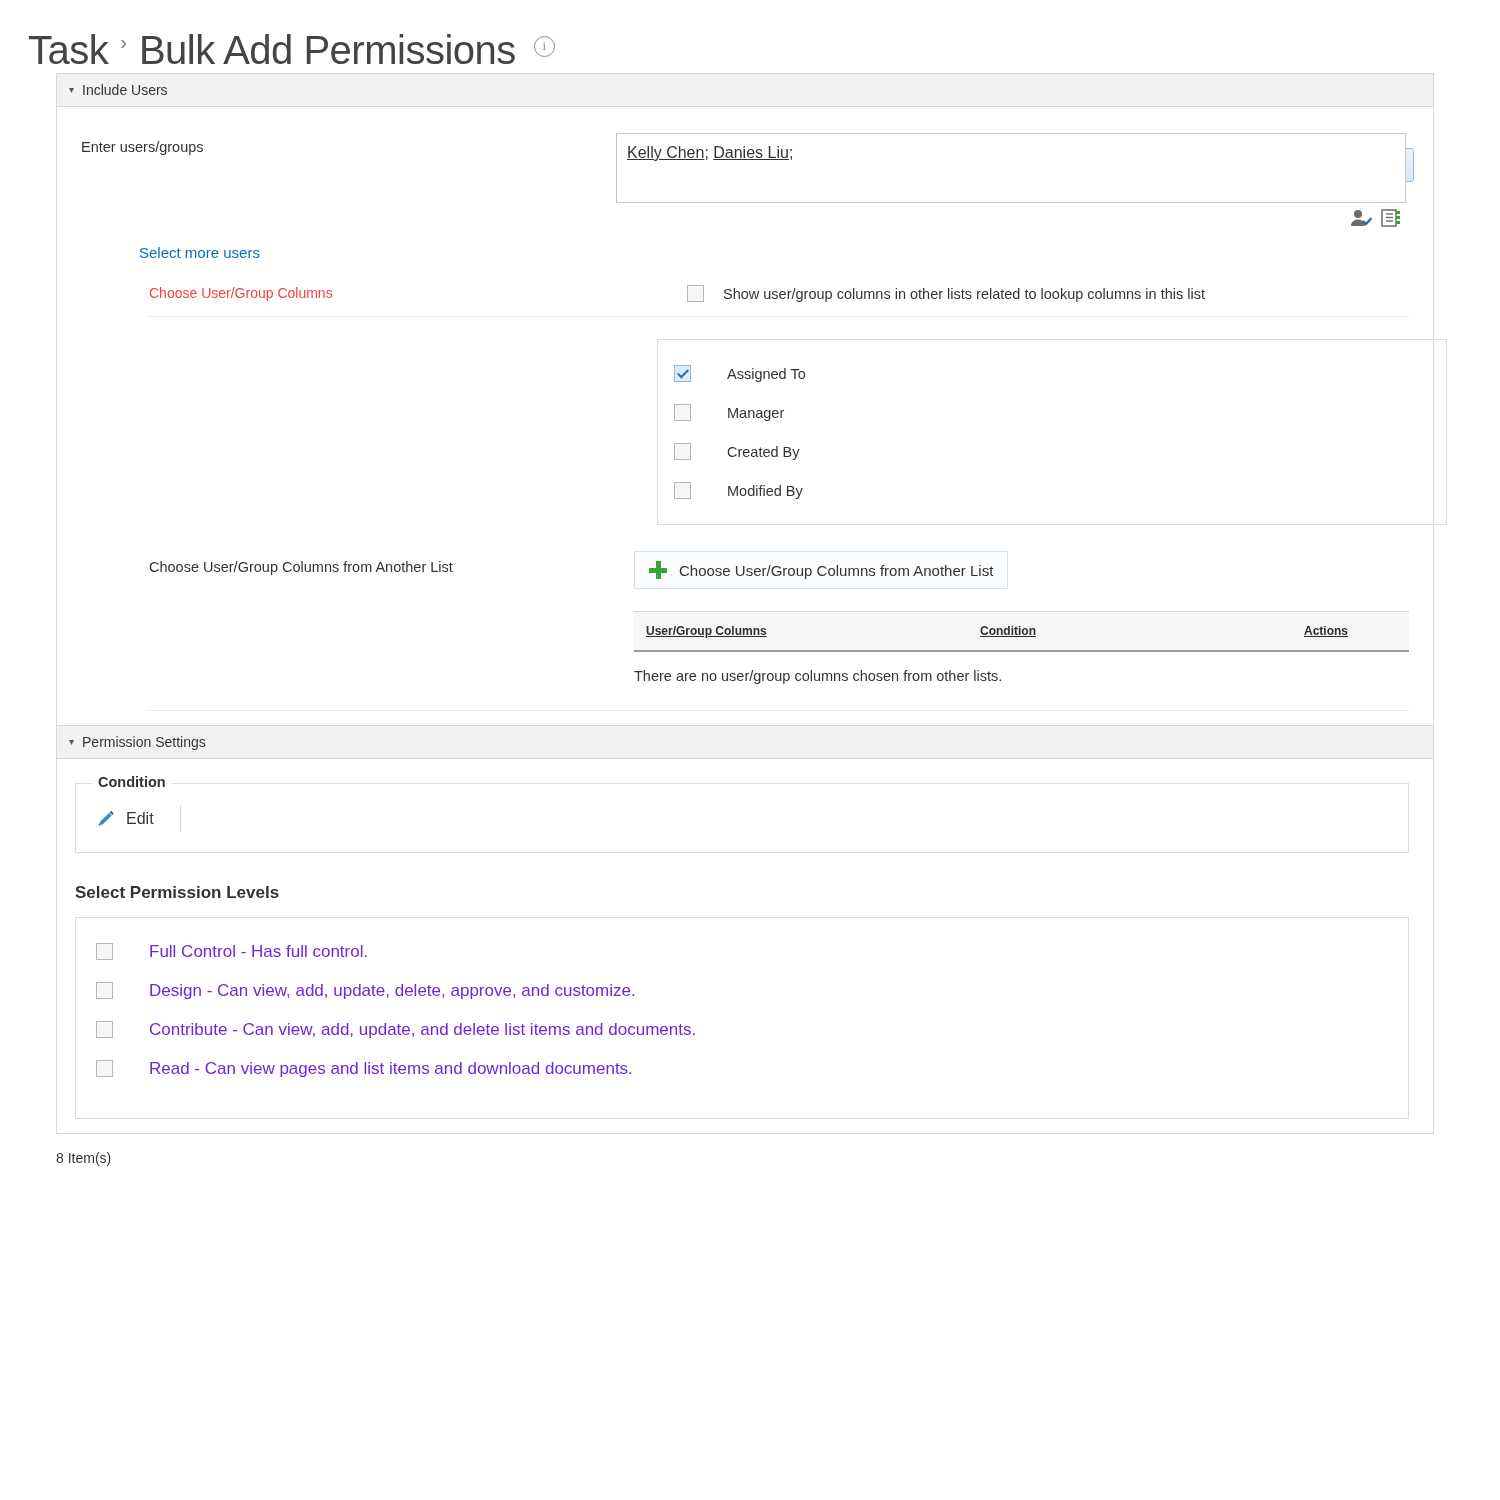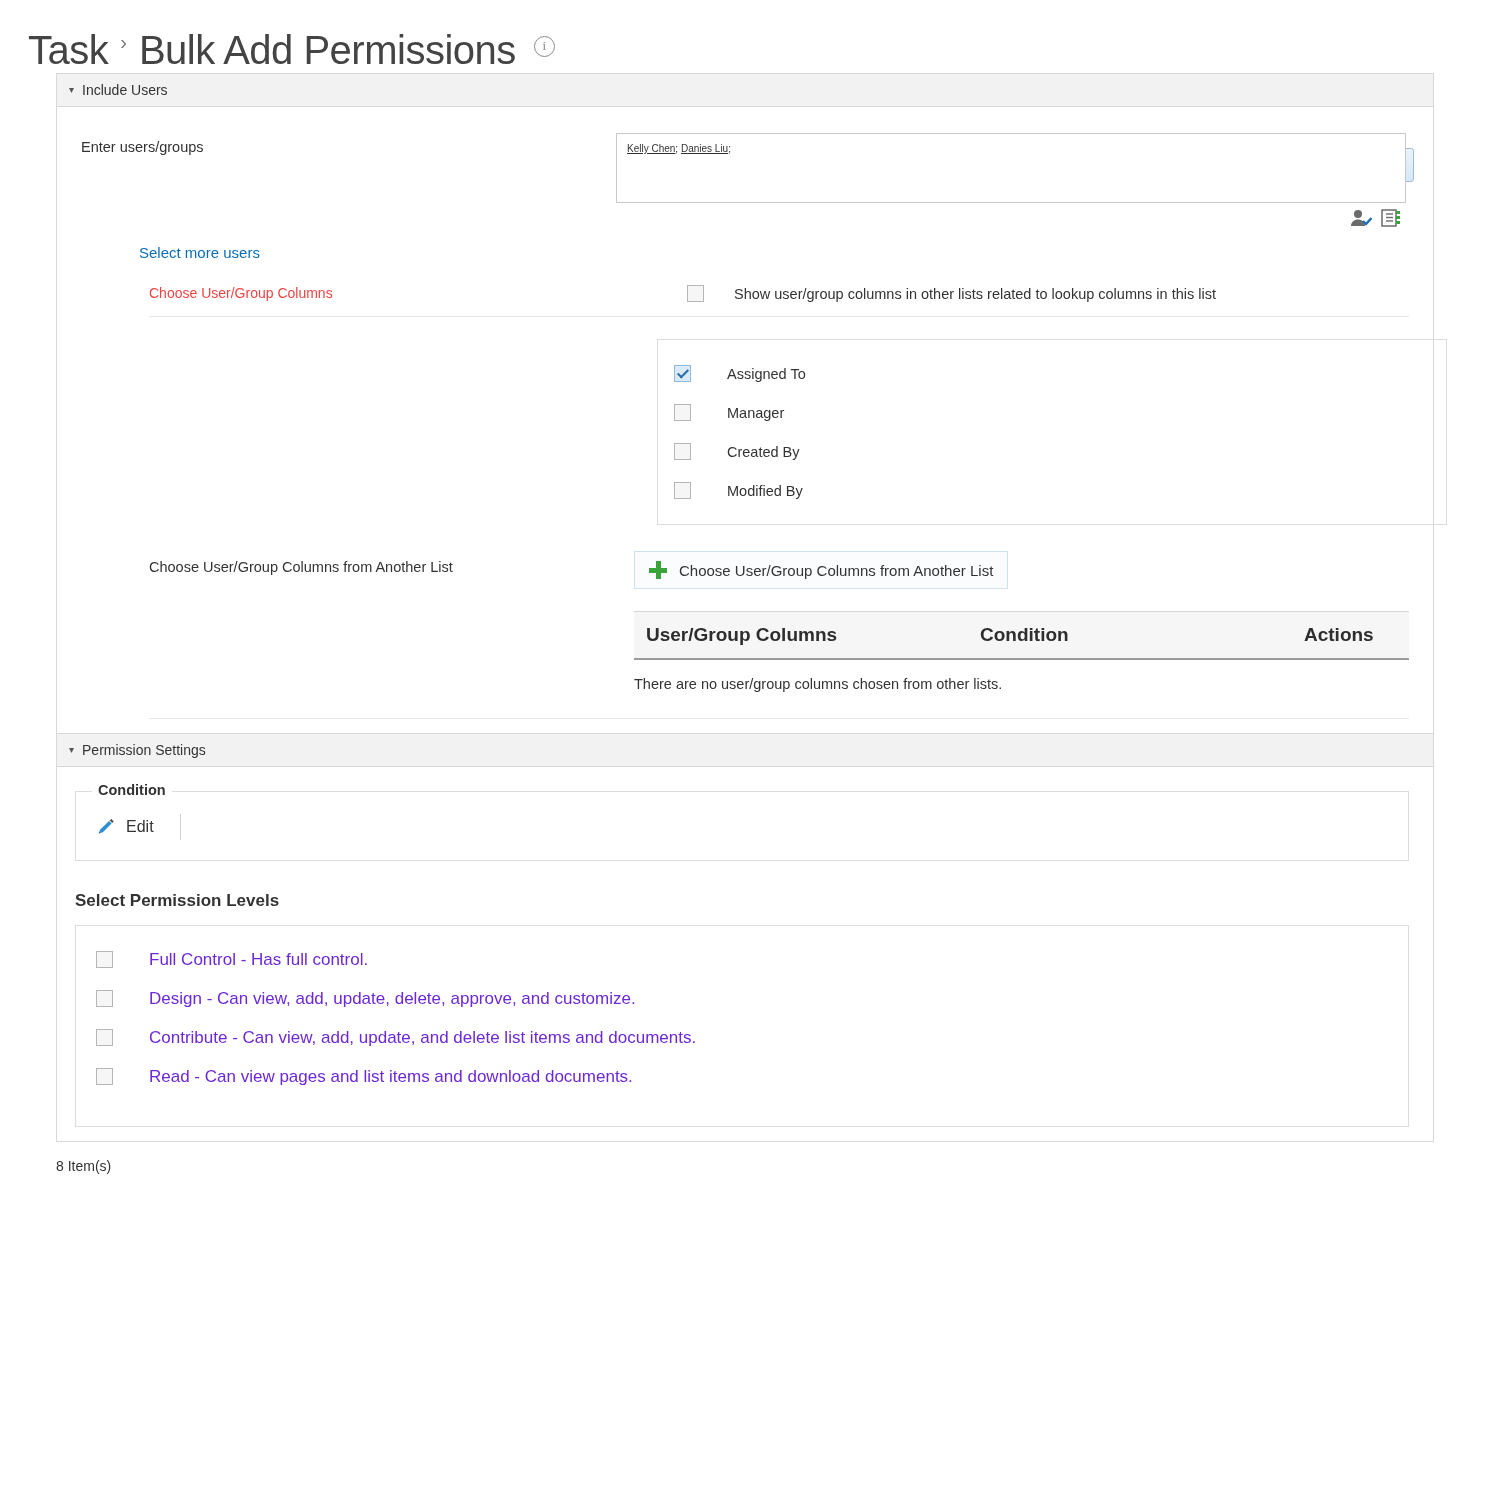--- a/index.html
+++ b/index.html
@@ -121,21 +121,21 @@
     padding-top: 6px;
   }
   .users-box-wrap { position: relative; }
   .users-input {
     width: 790px;
     height: 70px;
     border: 1px solid #c9c9c9;
     background: #ffffff;
     box-sizing: border-box;
     padding: 8px 10px;
-    font-size: 10px;
+    font-size: 16px;
     color: #333333;
     line-height: 1.4;
     outline: none;
     resize: none;
     font-family: "Liberation Sans", sans-serif;
   }
   .user-token { text-decoration: underline; }
   .picker-icons {
     display: flex;
     justify-content: flex-end;
@@ -160,21 +160,21 @@
     align-items: flex-start;
   }
   .subrow-label {
     width: 538px;
     font-size: 14px;
     color: #ef4444;
   }
   .checkline {
     display: flex;
     align-items: center;
-    gap: 30px;
+    gap: 19px;
     font-size: 14.5px;
     color: #333333;
   }
 
   .cb {
     width: 17px;
     height: 17px;
     border: 1px solid #b6b6b6;
     background: #f6f6f6;
     box-sizing: border-box;
@@ -250,27 +250,28 @@
   .plus::before { left: 7px; top: 0; width: 5px; height: 18px; }
   .plus::after { left: 0; top: 7px; width: 18px; height: 5px; }
 
   table.cols-table {
     margin-top: 22px;
     border-collapse: collapse;
     width: 775px;
   }
   table.cols-table th {
     text-align: left;
-    font-size: 19px;
+    font-size: 12px;
     color: #2e2e2e;
     background: #f6f6f6;
     border-top: 1px solid #d7d7d7;
     border-bottom: 2px solid #9c9c9c;
     padding: 12px 12px;
     font-weight: bold;
+    text-decoration: underline;
   }
   .no-cols {
     margin-top: 16px;
     font-size: 14.5px;
     color: #333333;
   }
   .section-divider {
     margin: 26px 24px 0 92px;
     border-bottom: 1px solid #e6e6e6;
   }

